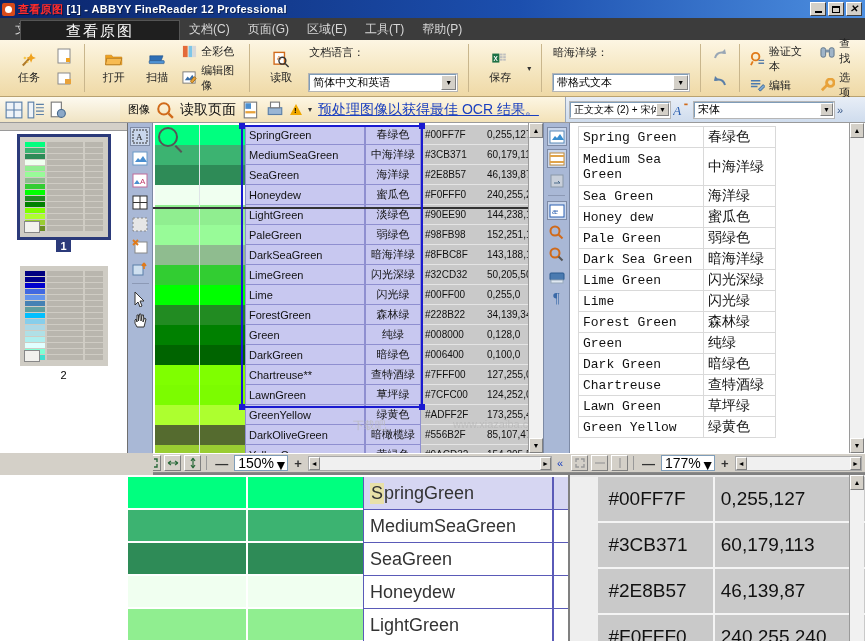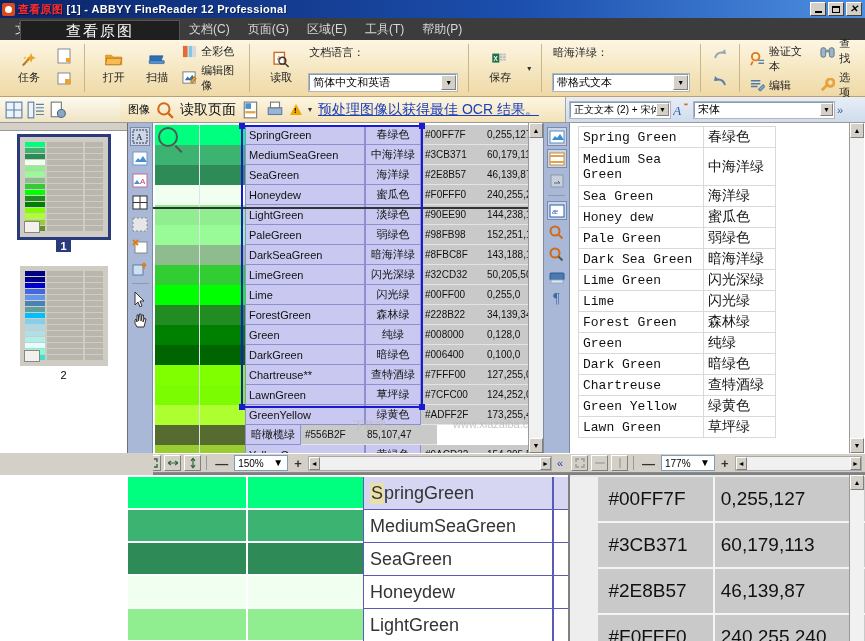--- a/index.html
+++ b/index.html
@@ -203,21 +203,21 @@
   }
   .zb-chev { color:#1a3fbf; font-size:11px; padding:0 2px; }
   .zb-btn {
     width:17px;height:16px;background:#d4d0c8;border:1px solid;
     border-color:#fff #808080 #808080 #fff;display:flex;align-items:center;
     justify-content:center;font-size:9px;color:#222;
   }
   .zb-minus,.zb-plus{ font-size:13px; color:#333; padding:0 3px; font-weight:bold; }
   .zb-combo {
     width:54px;height:16px;background:#fff;border:1px solid #7f9db9;display:flex;
-    align-items:center; font-size:10px; padding-left:3px; position:relative;
+    align-items:center; font-size:14px; padding-left:3px; position:relative;
   }
   .zb-combo .arrow{width:13px;height:13px;margin-left:auto;margin-right:1px;}
   .zb-track { flex:1; height:15px; background:#f0f0f0; border:1px solid #a8a8a8;
     display:flex; align-items:center; justify-content:space-between; }
   .zb-thumb { width:11px; height:13px; background:#d4d0c8; border:1px solid;
     border-color:#fff #808080 #808080 #fff; display:flex; align-items:center;
     justify-content:center; font-size:7px; }
 
   
   .prevpane {
@@ -853,20 +853,21 @@
           <div class="csw" style="background:#adff2f"></div>
           <div class="csw2" style="background:#adff2f"></div>
           <div class="cname">GreenYellow</div>
           <div class="ccn">绿黄色</div>
           <div class="chex">#ADFF2F</div>
           <div class="crgb">173,255,47</div>
         </div>
         <div class="crow">
           <div class="csw" style="background:#556b2f"></div>
           <div class="csw2" style="background:#556b2f"></div>
+          <div class="cname">DarkOliveGreen</div>
           <div class="ccn">暗橄榄绿</div>
           <div class="chex">#556B2F</div>
           <div class="crgb">85,107,47</div>
         </div>
         <div class="crow">
           <div class="csw" style="background:#9acd32"></div>
           <div class="csw2" style="background:#9acd32"></div>
           <div class="cname">YellowGreen</div>
           <div class="ccn">黄绿色</div>
           <div class="chex">#9ACD32</div>
@@ -990,26 +991,26 @@
             </tr>
         <tr>
               <td class="en">Dark Green</td>
               <td class="zh">暗绿色</td>
             </tr>
         <tr>
               <td class="en">Chartreuse</td>
               <td class="zh">查特酒绿</td>
             </tr>
         <tr>
+              <td class="en">Lawn Green</td>
+              <td class="zh">草坪绿</td>
+            </tr>
+        <tr>
               <td class="en">Green Yellow</td>
               <td class="zh">绿黄色</td>
-            </tr>
-        <tr>
-              <td class="en">Lawn Green</td>
-              <td class="zh">草坪绿</td>
             </tr>
 
       </tbody>
         </table>
     </div>
 
     <div class="vscroll" style="left:849px">
       <div class="vs-btn">▲</div>
       <div class="vs-track"></div>
       <div class="vs-btn">▼</div>

